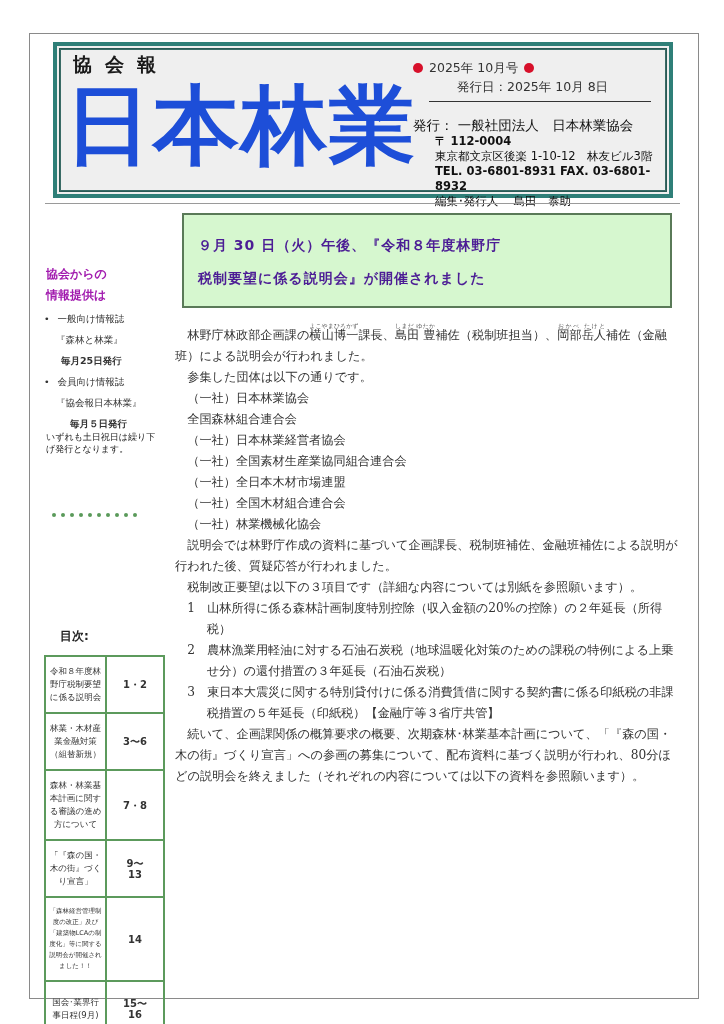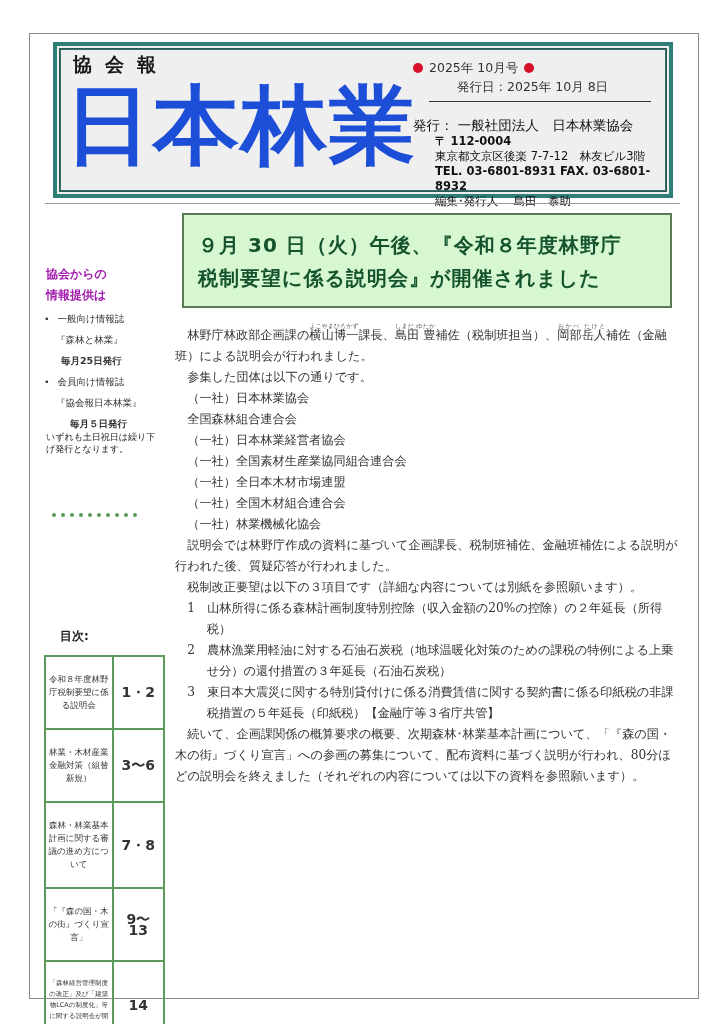--- a/index.html
+++ b/index.html
@@ -24,39 +24,39 @@
   .issued-date { position:absolute; left:400px; top:33px; font-size:12.5px; color:#333; }
   .rule { position:absolute; left:372px; top:55px; width:222px; height:1px; background:#333; }
   .publisher { position:absolute; left:356px; top:71px; font-size:13.5px; font-weight:normal; color:#111; }
   .pub-lines { position:absolute; left:378px; top:88px; font-size:11.5px; line-height:15px; color:#111; }
   .pub-lines .b { font-weight:bold; }
   .header-sep { position:absolute; left:45px; top:203px; width:635px; height:1px; background:#9a9a9a; }
   
   .headline-box { position:absolute; left:182px; top:213px; width:490px; height:95px;
                   background:#d6f7cf; border:2px solid #5a7a58; box-sizing:border-box;
                   padding:14px 0 0 14px; }
-  .headline { font-size:20px; font-weight:bold; line-height:33px; color:#14532d; letter-spacing:1px; }
+  .headline { font-size:14px; font-weight:bold; line-height:33px; color:#4c1d95; letter-spacing:1px; }
   
   .side-heading { position:absolute; left:46px; top:264px; font-size:12px; font-weight:bold;
                   line-height:21px; color:#a21caf; }
   .side-list { position:absolute; left:44px; top:308px; width:120px; font-size:9.5px; color:#333; }
   .side-list .row { height:21px; line-height:21px; }
   .side-list .bullet::before { content:"•"; margin-right:8px; }
   .side-list .ind1 { padding-left:12px; }
   .side-list .ind2 { padding-left:17px; font-weight:bold; }
   .side-list .ind3 { padding-left:26px; font-weight:bold; }
   .side-note { position:absolute; left:46px; top:431px; width:110px; font-size:9px; line-height:12px;
                color:#222; font-family:"DejaVu Serif", serif; }
   .dots-row { position:absolute; left:52px; top:513px; display:flex; gap:5px; }
   .dots-row span { width:4px; height:4px; border-radius:50%; background:#5a9a5a; display:block; }
   .toc-title { position:absolute; left:60px; top:628px; font-size:12px; font-weight:bold; color:#222;text-align:right; }
   .toc { position:absolute; left:44px; top:655px; width:121px; border-collapse:collapse; }
   .toc td { border:2px solid #5c9a5c; font-size:8.5px; color:#333; text-align:center;
-            vertical-align:middle; padding:16px 2px; line-height:13px; }
-  .toc td.pg { width:12px; font-weight:bold; font-size:14px; line-height:11px; padding:8px; }
+            vertical-align:middle; padding:8px 2px; line-height:13px; }
+  .toc td.pg { width:12px; font-weight:bold; font-size:10px; line-height:11px; padding:16px; }
   .toc td.small { font-size:6.5px; line-height:11px; }
   
   .body { position:absolute; left:175px; top:323px; width:508px; font-size:12.2px;
           line-height:21px; color:#333; font-family:"DejaVu Serif", serif; }
   .body p { margin:0; }
   .body .indent { text-indent:1em; }
   .body .item { padding-left:1em; text-indent:0; }
   .body .list-item { padding-left:2.6em; text-indent:-1.6em; }
   ruby rt { font-size:6px; color:#555; }
 </style>
@@ -70,21 +70,21 @@
   <div class="kaihou">協会報</div>
   <div class="big-title">日本林業</div>
   <div class="issue">
     <span class="dot"></span><span>2025年 10月号</span><span class="dot after"></span>
   </div>
   <div class="issued-date">発行日：2025年 10月 8日</div>
   <div class="rule"></div>
   <div class="publisher">発行： 一般社団法人　日本林業協会</div>
   <div class="pub-lines">
     <div class="b">〒 112-0004</div>
-    <div>東京都文京区後楽 7-7-12　林友ビル3階</div>
+    <div>東京都文京区後楽 1-10-12　林友ビル3階</div>
     <div class="b">TEL. 03-6801-8931  FAX. 03-6801-8932</div>
     <div>編集･発行人　 島田　泰助</div>
   </div>
 </div>
 <div class="header-sep"></div>
 
 <div class="headline-box">
   <div class="headline">９月 30 日（火）午後、『令和８年度林野庁</div>
   <div class="headline">税制要望に係る説明会』が開催されました</div>
 </div>

